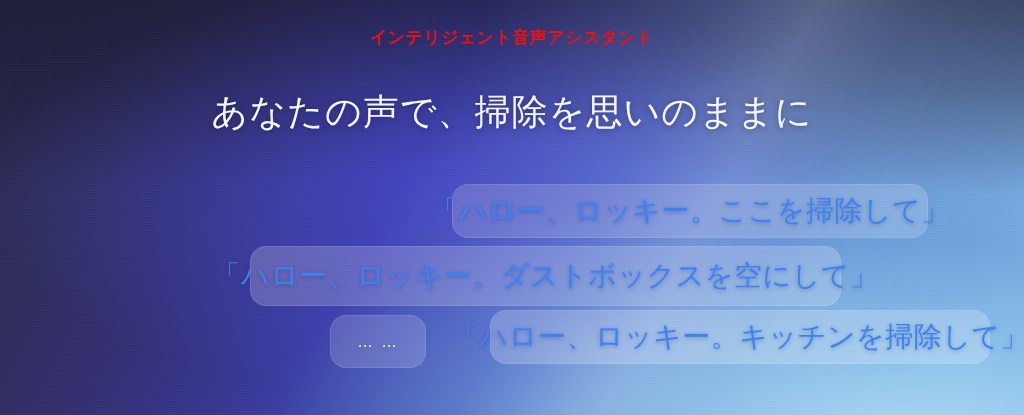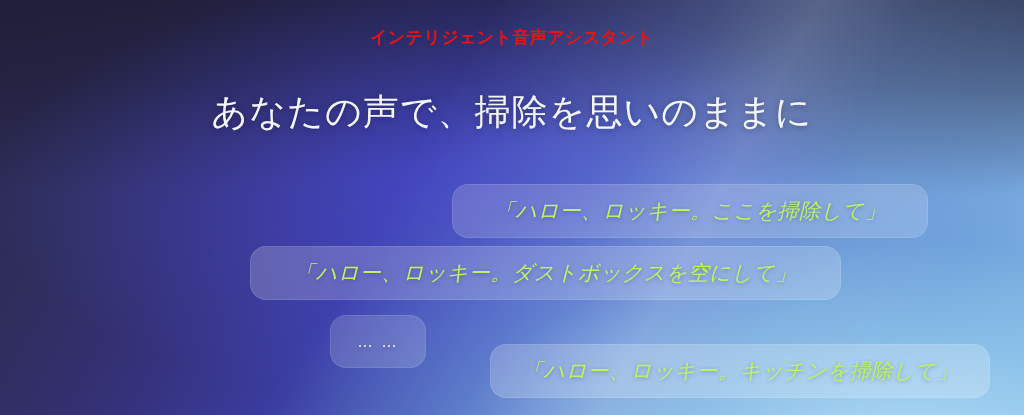--- a/index.html
+++ b/index.html
@@ -98,30 +98,29 @@
 
   
   .bubble {
     position: absolute;
     display: flex;
     align-items: center;
     justify-content: center;
     border-radius: 16px;
     background: rgba(255,255,255,0.17);
     box-shadow: inset 0 0 0 1px rgba(255,255,255,0.10);
-    color: #bef264;
-    font-style: italic;
-    font-size: 21px;
+    color: #3b82f6;
+    font-size: 28px;
     letter-spacing: .5px;
     white-space: nowrap;
     text-shadow: 0 1px 4px rgba(20,25,70,0.30);
   }
   #bubble-1 { left: 452px; top: 184px; width: 476px; height: 54px; }
-  #bubble-2 { left: 250px; top: 246px; width: 591px; height: 54px; background: rgba(255,255,255,0.20); }
-  #bubble-3 { left: 490px; top: 310px; width: 500px; height: 54px; background: rgba(255,255,255,0.22); margin-top: 34px; }
+  #bubble-2 { left: 250px; top: 246px; width: 591px; height: 60px; background: rgba(255,255,255,0.20); }
+  #bubble-3 { left: 490px; top: 310px; width: 500px; height: 54px; background: rgba(255,255,255,0.22); }
   #bubble-dots {
     left: 330px; top: 315px; width: 96px; height: 53px;
     background: rgba(255,255,255,0.16);
     font-size: 15px;
     letter-spacing: 2px;
     font-style: normal;
     color: rgba(255,255,255,0.88);
   }
 </style>
 </head>

